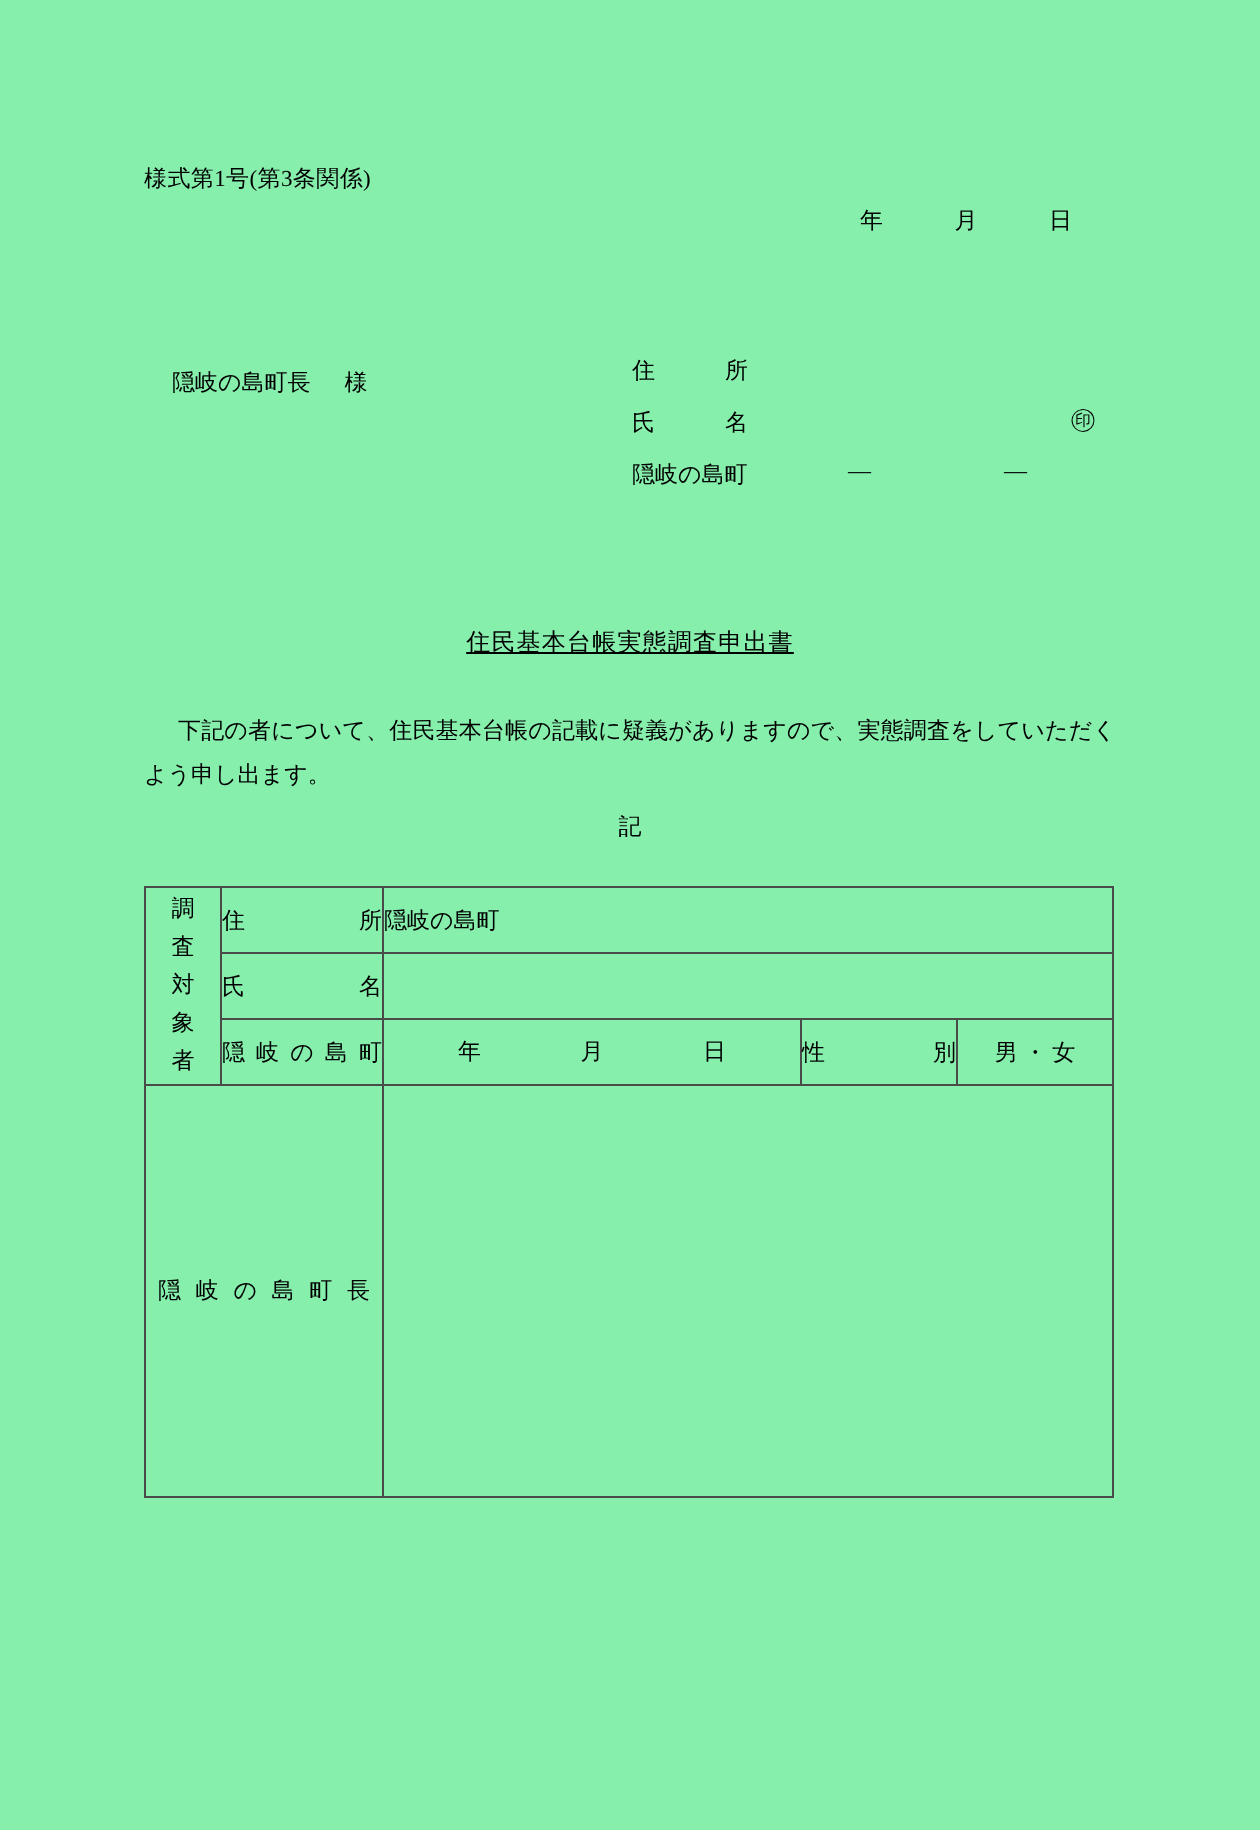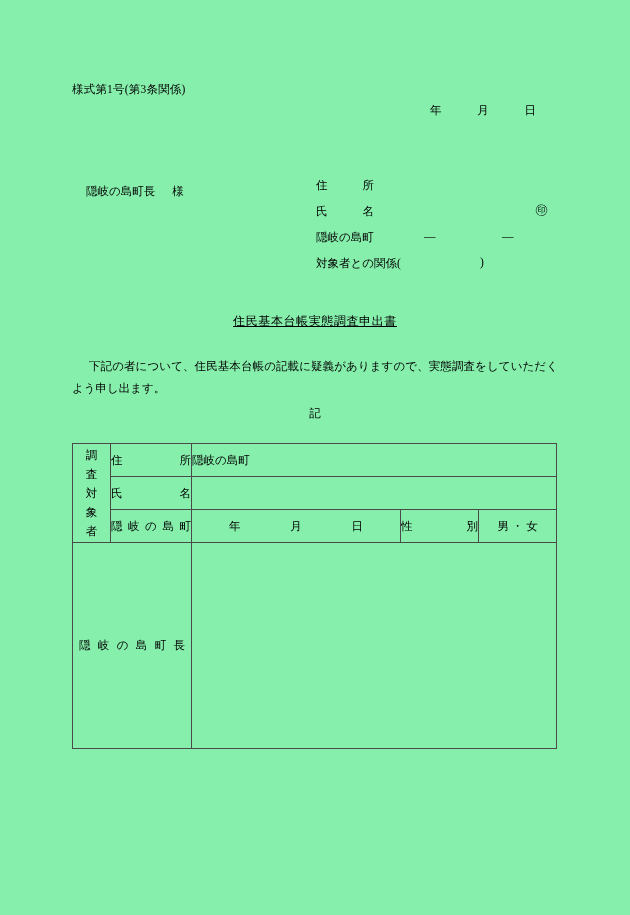--- a/index.html
+++ b/index.html
@@ -233,24 +233,20 @@
       <span class="lbl-spread">氏名</span>
       <span class="seal">㊞</span>
     </div>
 
     <div class="ap-row">
       <span>隠岐の島町</span>
       <span class="tel-dash-1">—</span>
       <span class="tel-dash-2">—</span>
     </div>
 
-    <div class="ap-row">
-      <span>対象者との関係(</span>
-      <span class="rel-close">)</span>
-    </div>
 
   </div>
 
   <div class="doc-title">住民基本台帳実態調査申出書</div>
 
   <div class="body-text">下記の者について、住民基本台帳の記載に疑義がありますので、実態調査をしていただくよう申し出ます。</div>
 
   <div class="ki-mark">記</div>
 
   <table class="form-table">

